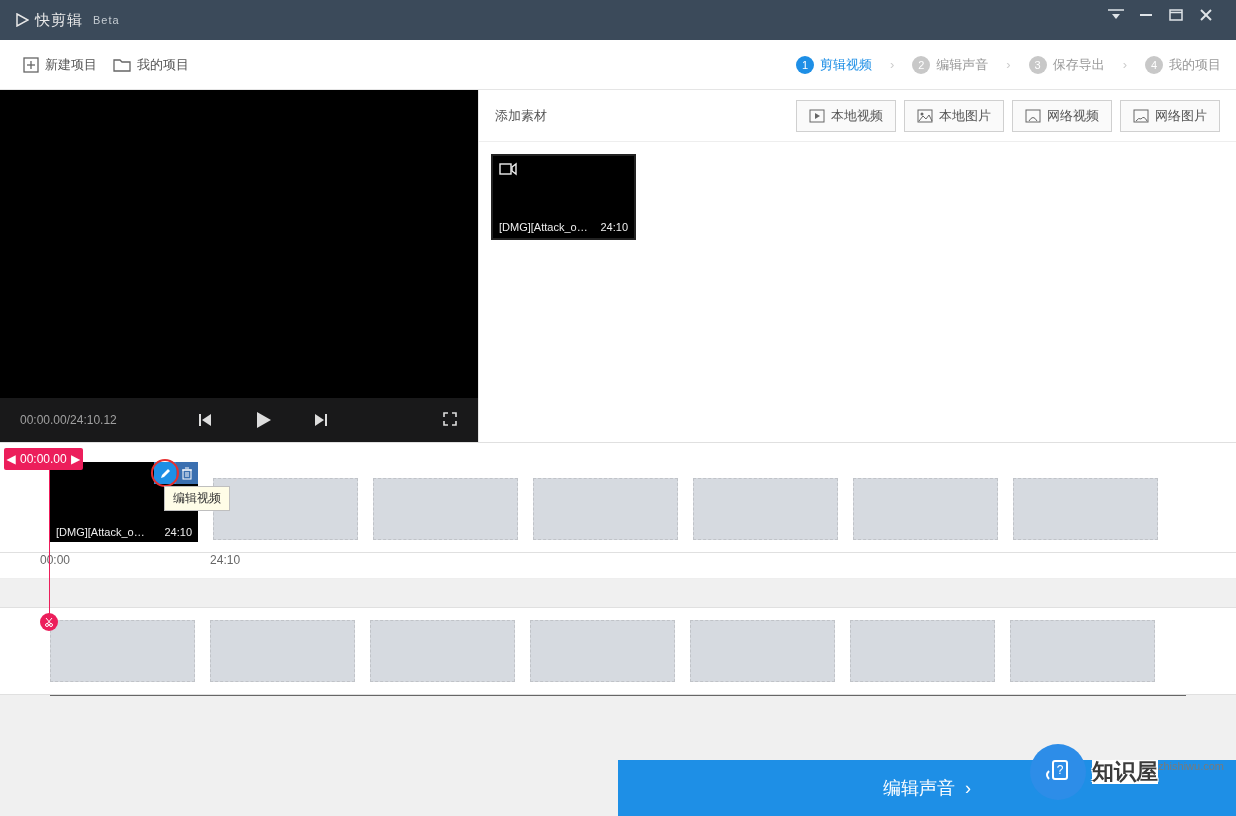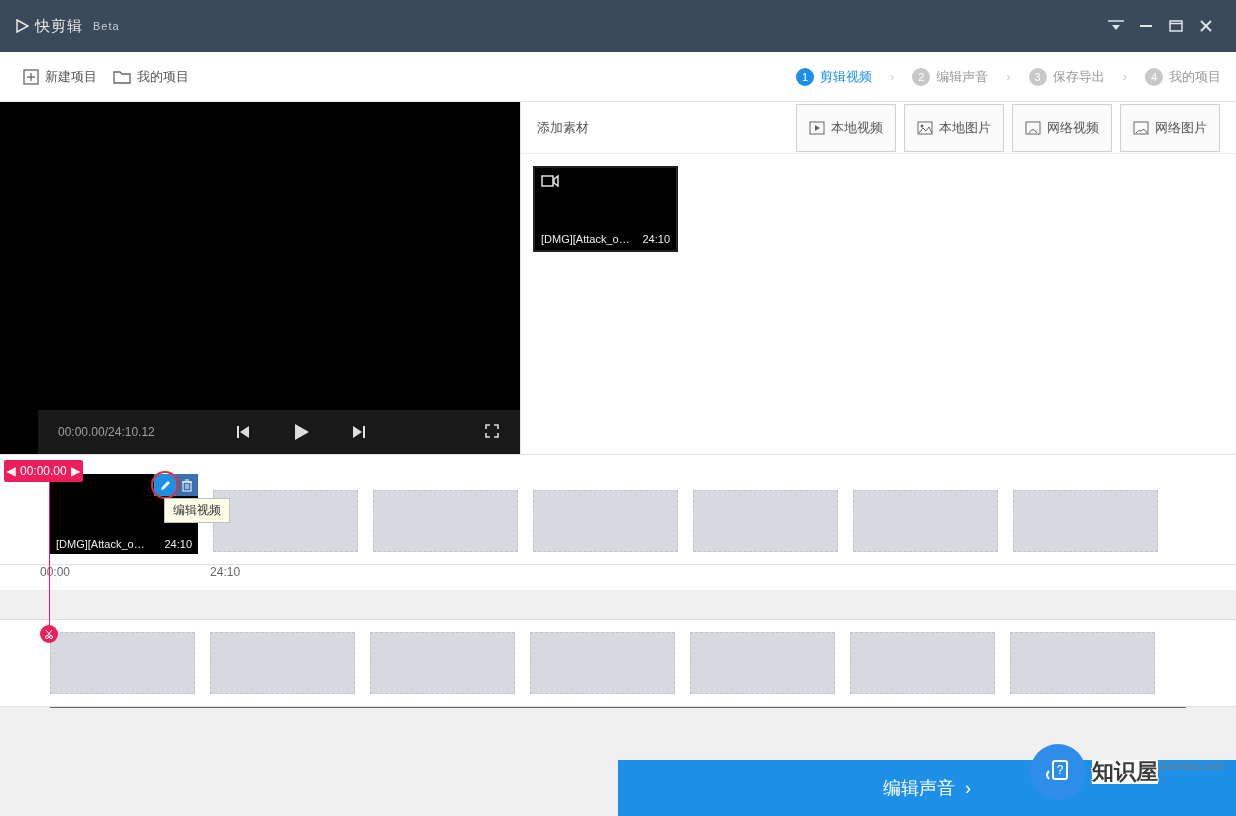--- a/index.html
+++ b/index.html
@@ -1,52 +1,52 @@
 <!DOCTYPE html>
 <html><head>
 <meta charset="utf-8">
 <style>
   * { box-sizing: border-box; margin: 0; padding: 0; }
   body { font-family: "Microsoft YaHei", Arial, sans-serif; font-size: 13px; background: #f0f0f0; color: #333; width: 1236px; height: 816px; overflow: hidden; position: relative; }
 
   
-  .titlebar { height: 52px; background: #3b4a5a; display: flex; align-items: center; padding: 0 15px; color: #e8e8e8; }
+  .titlebar { height: 40px; background: #3b4a5a; display: flex; padding: 0 15px; color: #e8e8e8; }
   .titlebar .logo { display: flex; align-items: center; gap: 6px; font-size: 15px; letter-spacing: 1px; }
   .titlebar .logo svg { flex-shrink: 0; }
   .titlebar .beta { font-size: 11px; color: #c5ccd2; margin-left: 4px; }
   .titlebar .spacer { flex: 1; }
   .titlebar .winbtn { width: 30px; height: 30px; display: flex; align-items: center; justify-content: center; cursor: pointer; color: #dfe4e8; }
   .titlebar .winbtn svg { display: block; }
 
   
   .toolbar { height: 50px; background: #fff; display: flex; align-items: center; border-bottom: 1px solid #e5e5e5; padding: 0 15px; }
   .tb-btn { display: flex; align-items: center; gap: 6px; padding: 6px 8px; color: #555; cursor: pointer; }
   .tb-btn svg { display: block; }
   .steps { margin-left: auto; display: flex; align-items: center; gap: 18px; }
   .step { display: flex; align-items: center; gap: 6px; color: #999; cursor: pointer; }
   .step.active { color: #1e8fe6; }
   .step .num { width: 18px; height: 18px; border-radius: 50%; background: #c8c8c8; color: #fff; font-size: 11px; display: flex; align-items: center; justify-content: center; }
   .step.active .num { background: #1e8fe6; }
   .step-sep { color: #ccc; }
 
   
   .main-row { display: flex; height: 352px; }
-  .preview { width: 520px; background: #000; display: flex; flex-direction: column; padding-left: 38px; }
+  .preview { width: 478px; background: #000; display: flex; flex-direction: column; }
   .preview-canvas { flex: 1; background: #000; }
   .preview-controls { height: 44px; background: #19191a; display: flex; align-items: center; padding: 0 20px; color: #a0a0a0; gap: 30px; }
   .preview-controls .time { font-size: 12px; }
   .pc-btns { display: flex; align-items: center; gap: 40px; margin-left: 50px; }
   .pc-btn { cursor: pointer; display: flex; }
   .preview-controls .fs { margin-left: auto; cursor: pointer; }
 
   .asset-panel { flex: 1; background: #fff; display: flex; flex-direction: column; border-left: 1px solid #e5e5e5; }
   .asset-header { height: 52px; display: flex; align-items: center; padding: 0 16px; border-bottom: 1px solid #eee; }
   .asset-title { color: #555; }
   .asset-btns { margin-left: auto; display: flex; gap: 8px; }
-  .asset-btn { display: flex; align-items: center; gap: 6px; height: 48px; padding: 0 12px; border: 1px solid #d0d0d0; background: #fafafa; color: #555; cursor: pointer; font-size: 13px; }
+  .asset-btn { display: flex; align-items: center; gap: 6px; height: 32px; padding: 0 12px; border: 1px solid #d0d0d0; background: #fafafa; color: #555; cursor: pointer; font-size: 13px; }
   .asset-btn svg { display: block; }
   .asset-body { flex: 1; padding: 12px; display: flex; align-items: flex-start; }
   .asset-thumb { width: 145px; border: 2px solid #222; background: #000; color: #eee; display: flex; flex-direction: column; cursor: pointer; }
   .asset-thumb .thumb-top { height: 60px; display: flex; align-items: flex-start; padding: 6px; }
   .asset-thumb .thumb-bottom { height: 22px; display: flex; align-items: center; justify-content: space-between; padding: 0 6px; font-size: 11px; }
 
   
   .timeline-area { position: relative; }
   .timebubble { position: absolute; left: 4px; top: 6px; background: #ec1e5b; color: #fff; font-size: 12px; height: 22px; display: flex; align-items: center; border-radius: 2px; z-index: 5; }
   .timebubble .arrow { width: 14px; display: flex; align-items: center; justify-content: center; cursor: pointer; }

